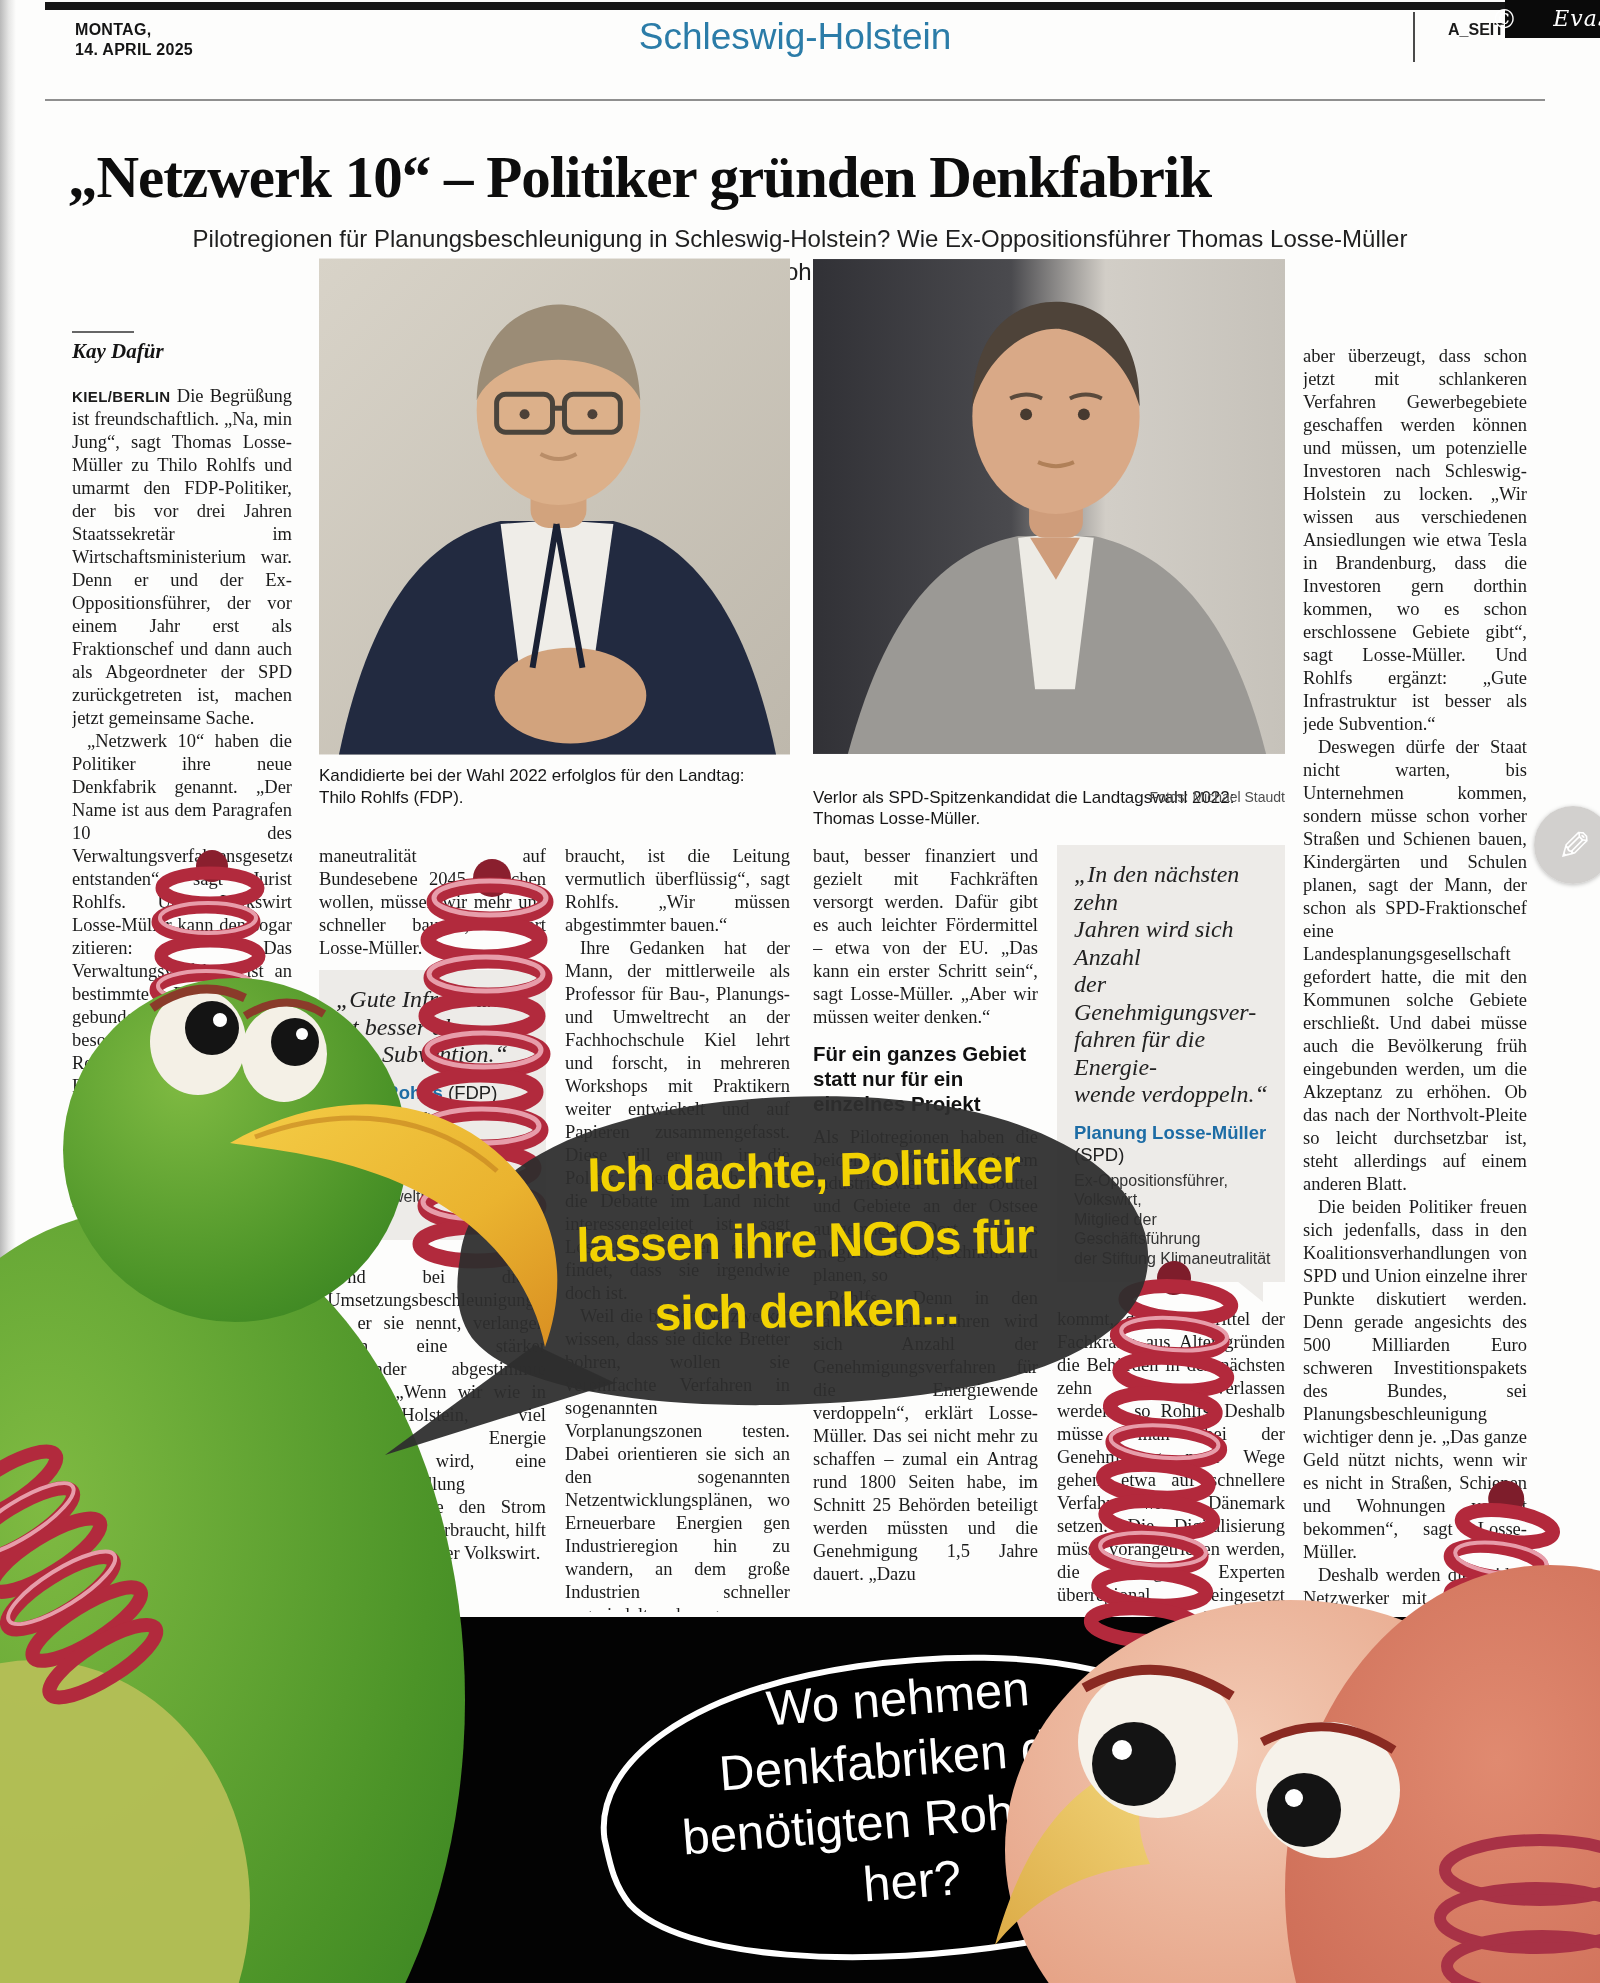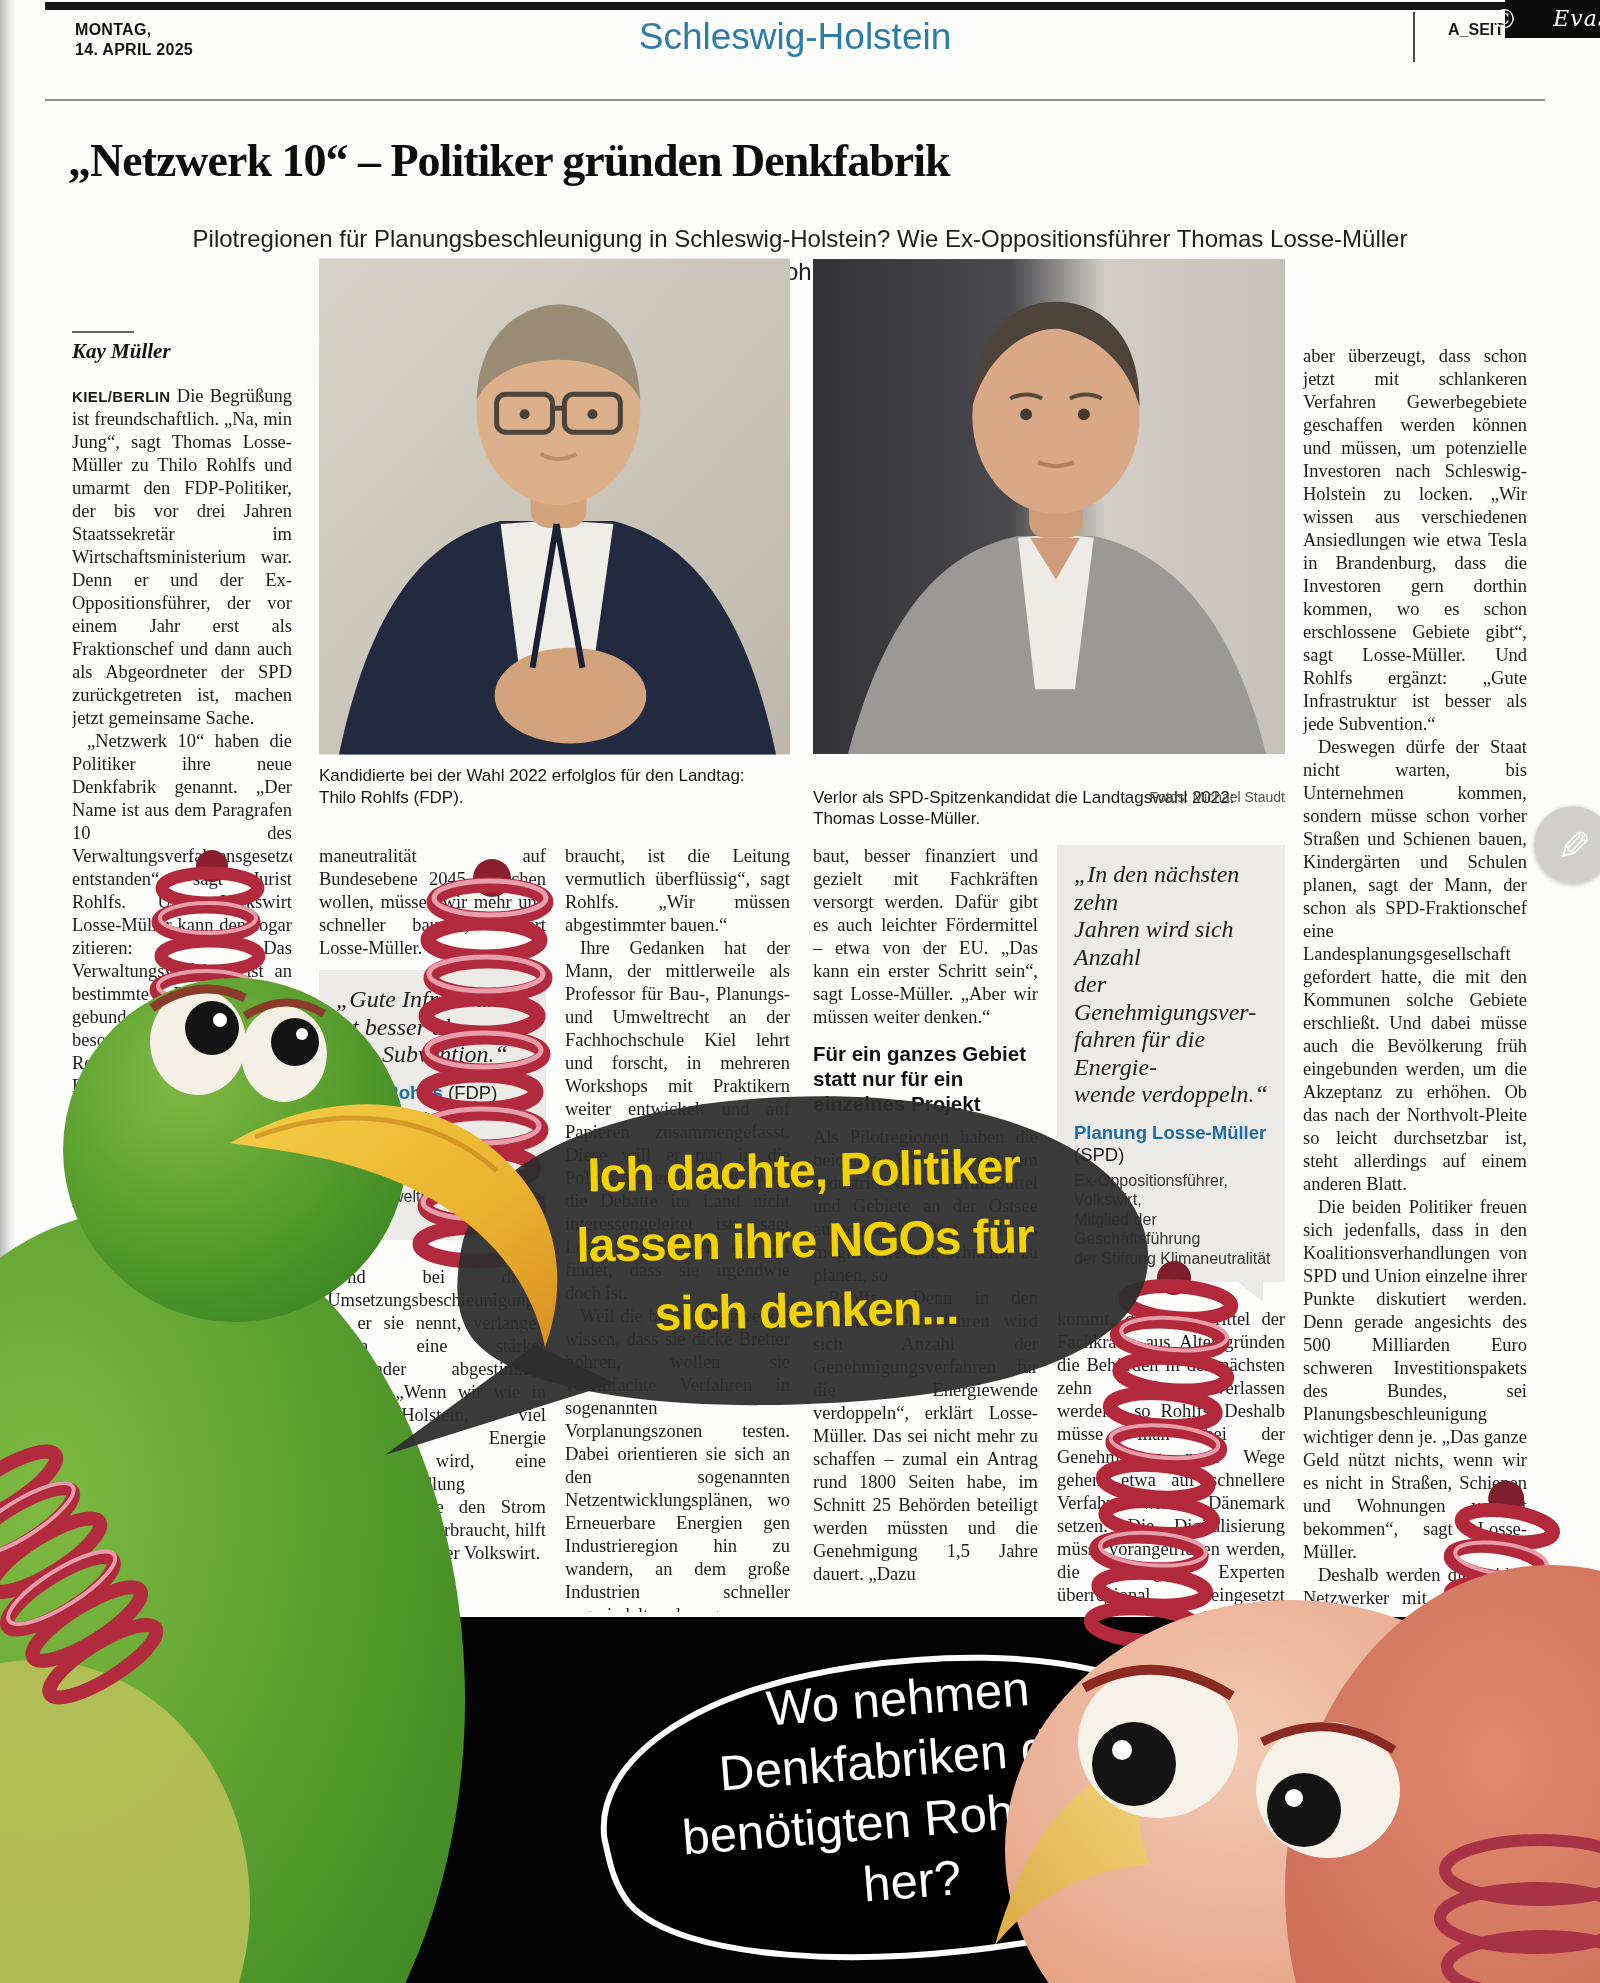--- a/index.html
+++ b/index.html
@@ -16,21 +16,21 @@
   .vline{left:1413px;top:12px;width:2px;height:50px;background:#4a4a4a;}
 
   .date{left:75px;top:20px;font:bold 16px/20px "Liberation Sans",sans-serif;letter-spacing:.3px;color:#151515;}
   .section{left:0;top:16px;width:1590px;text-align:center;font:400 37px/42px "Liberation Sans",sans-serif;color:#2b7ca8;}
   .pagelabel{left:1448px;top:20px;font:bold 16px/20px "Liberation Sans",sans-serif;color:#1a1a1a;}
   .badge{left:1505px;top:0;width:95px;height:38px;background:#0a0a0a;color:#fff;display:flex;align-items:center;justify-content:center;z-index:4;}
   .badge .c{font:400 26px/26px "DejaVu Serif",serif;margin-right:1px;}
   .badge .n{font:italic 400 22px/24px "DejaVu Serif",serif;letter-spacing:1px;margin-left:35px;}
 
   .headline{left:68px;top:106px;width:1480px;font-family:"Liberation Serif",serif;font-weight:bold;
-            font-size:46px;line-height:1.06;letter-spacing:-1px;color:#0d0d0d;}
+            font-size:59px;line-height:1.06;letter-spacing:-1px;color:#0d0d0d;}
   .subheadline{left:55px;top:222px;width:1490px;text-align:center;font:400 24px/33px "Liberation Sans",sans-serif;color:#1f1f1f;}
   .byline-rule{left:72px;top:331px;width:62px;height:2px;background:#666;}
   .byline{left:72px;top:339px;font:italic bold 21px/24px "Liberation Serif",serif;color:#141414;}
 
   
   .col{position:absolute;text-align:justify;font-size:18.5px;line-height:23px;color:#1b1b1b;overflow:hidden;z-index:1;
        hyphens:auto;-webkit-hyphens:auto;}
   .col p{margin:0;}
   .col p + p{text-indent:15px;}
   .dateline{font:bold 15px/18px "Liberation Sans",sans-serif;letter-spacing:.4px;}
@@ -77,21 +77,21 @@
 <div class="abs badge">
   <span class="c">©</span>
   <span class="n">EvaS</span>
 </div>
 <div class="abs rule"></div>
 
 <h1 class="abs headline">„Netzwerk 10“ – Politiker gründen Denkfabrik</h1>
 <div class="abs subheadline pre">Pilotregionen für Planungsbeschleunigung in Schleswig-Holstein? Wie Ex-Oppositionsführer Thomas Losse-Müller
 und Ex-Wirtschaftsstaatssekretär Thilo Rohlfs die Energiewende vorantreiben wollen</div>
 <div class="abs byline-rule"></div>
-<div class="abs byline">Kay Müller</div>
+<div class="abs byline">Kay Dafür</div>
 
 <div class="photo" style="left:319px;top:258px;width:471px;height:497px;">
   <svg width="471" height="497" viewBox="0 0 472 497">
     <defs>
       <linearGradient id="pbgL" x1="0" y1="0" x2="1" y2="1">
         <stop offset="0" stop-color="#d8d3c8"></stop>
           <stop offset="1" stop-color="#beb8ac"></stop>
       </linearGradient>
     </defs>
     <rect width="472" height="497" fill="url(#pbgL)"></rect>

